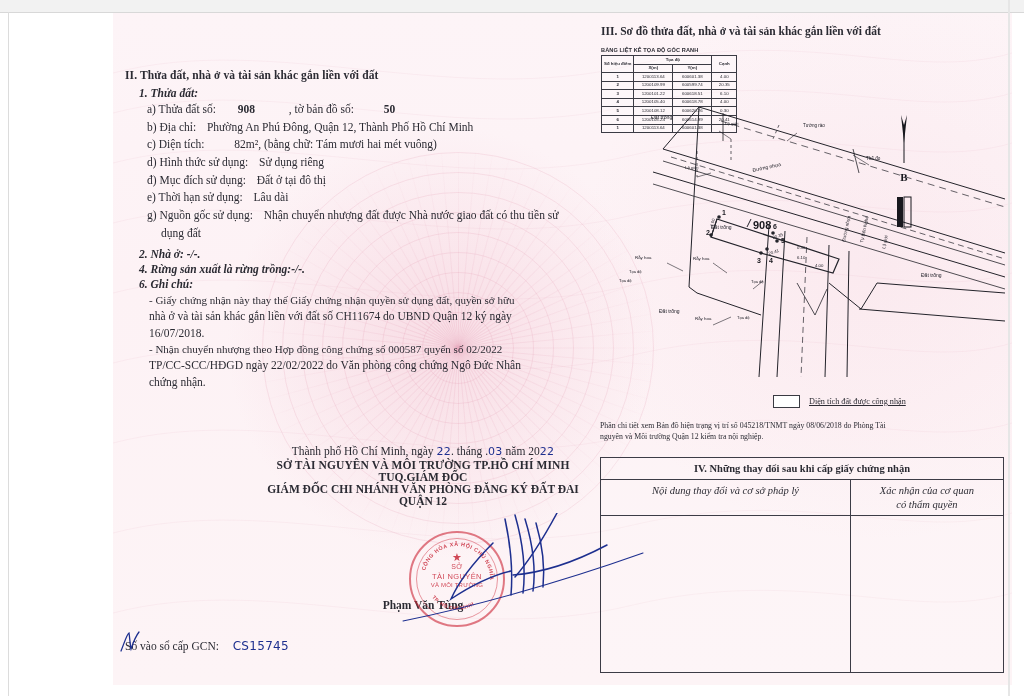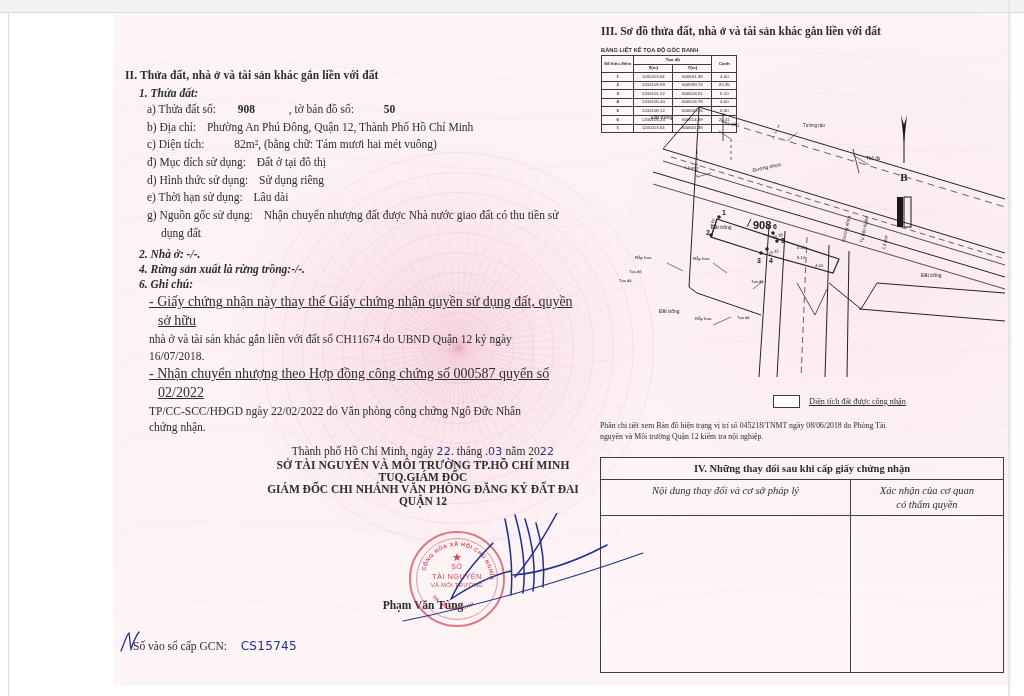--- a/index.html
+++ b/index.html
@@ -53,21 +53,21 @@
   }
 
   
   .colL{position:absolute;left:12px;top:12px;width:455px;z-index:3;margin-top:44px;}
   h2.sec{font-size:11.5px;font-weight:bold;margin:0 0 6px 0;letter-spacing:.1px;}
   .lvl1{font-size:11.5px;font-style:italic;font-weight:bold;margin:0 0 3px 14px;}
   .ln{font-size:11.5px;margin:0 0 2.5px 22px;line-height:1.32;}
   .ln .lbl{}
   .val-b{font-weight:bold;}
   .ind{margin-left:36px;}
-  .note-ln{font-size:14px;margin:0 0 1px 24px;line-height:1.35;text-indent:-9px;padding-left:9px;text-decoration:underline;}
+  .note-ln{font-size:11px;margin:0 0 1px 24px;line-height:1.35;text-indent:-9px;padding-left:9px;}
   .note-cont{font-size:11.5px;margin:0 0 1px 24px;line-height:1.35;}
   .gap{height:5px;}
 
   
   .signblk{position:absolute;left:150px;top:432px;width:320px;text-align:center;z-index:4;}
   .sg-date{font-size:11.5px;margin-bottom:1px;}
   .hw{font-family:"DejaVu Sans", sans-serif;color:#1d2f8f;font-size:11px;letter-spacing:.3px;}
   .sg-1{font-size:11.5px;font-weight:bold;letter-spacing:.1px;}
   .sg-2{font-size:11.5px;font-weight:bold;}
   .sg-3{font-size:11.5px;font-weight:bold;}
@@ -85,21 +85,21 @@
   }
   .seal-txt{position:absolute;width:100%;text-align:center;color:#c8293a;font-family:"Liberation Sans",sans-serif;font-weight:normal;}
   .seal-star{position:absolute;left:50%;top:18px;transform:translateX(-50%);color:#c8293a;font-size:11px;}
   .seal-l1{top:30px;font-size:7px;letter-spacing:.5px;}
   .seal-l2{top:39px;font-size:7.5px;letter-spacing:.4px;}
   .seal-l3{top:49px;font-size:6px;letter-spacing:.2px;}
   .seal-arc{position:absolute;left:0;top:0;width:92px;height:92px;}
   
   .scribble{position:absolute;left:280px;top:500px;width:270px;height:120px;z-index:5;pointer-events:none;}
 
-  .gcn-line{position:absolute;left:20px;top:626px;font-size:11.5px;z-index:4;}
+  .gcn-line{position:absolute;left:12px;top:626px;font-size:11.5px;z-index:4;}
   .gcn-mark{position:absolute;left:4px;top:616px;z-index:5;}
 
   
   .colR{position:absolute;left:482px;top:12px;width:410px;z-index:3;}
   h2.secR{font-size:11.5px;font-weight:bold;margin:0 0 10px 6px;}
   .coordtbl-title{font-size:5.6px;font-weight:bold;margin:0 0 2px 6px;font-family:"Liberation Sans",sans-serif;letter-spacing:.1px;}
   table.coord{
     border-collapse:collapse;margin-left:6px;
     font-family:"Liberation Sans",sans-serif;font-size:4.4px;
     background:rgba(255,255,255,.30);
@@ -260,29 +260,29 @@
         <span>Phường An Phú Đông, Quận 12, Thành Phố Hồ Chí Minh</span>
       </div>
 
       <div class="ln">
         <span class="lbl">c) Diện tích:</span>
         <span style="display:inline-block;width:24px"></span>
         <span>82m²,  (bằng chữ: Tám mươi hai mét vuông)</span>
       </div>
 
       <div class="ln">
+        <span class="lbl">d) Hình thức sử dụng:</span>
+        <span style="display:inline-block;width:5px"></span>
+        <span>Sử dụng riêng</span>
+      </div>
+
+      <div class="ln">
         <span class="lbl">đ) Mục đích sử dụng:</span>
         <span style="display:inline-block;width:5px"></span>
         <span>Đất ở tại đô thị</span>
-      </div>
-
-      <div class="ln">
-        <span class="lbl">d) Hình thức sử dụng:</span>
-        <span style="display:inline-block;width:5px"></span>
-        <span>Sử dụng riêng</span>
       </div>
 
       <div class="ln">
         <span class="lbl">e) Thời hạn sử dụng:</span>
         <span style="display:inline-block;width:5px"></span>
         <span>Lâu dài</span>
       </div>
 
       <div class="ln">
         <span class="lbl">g) Nguồn gốc sử dụng:</span>

